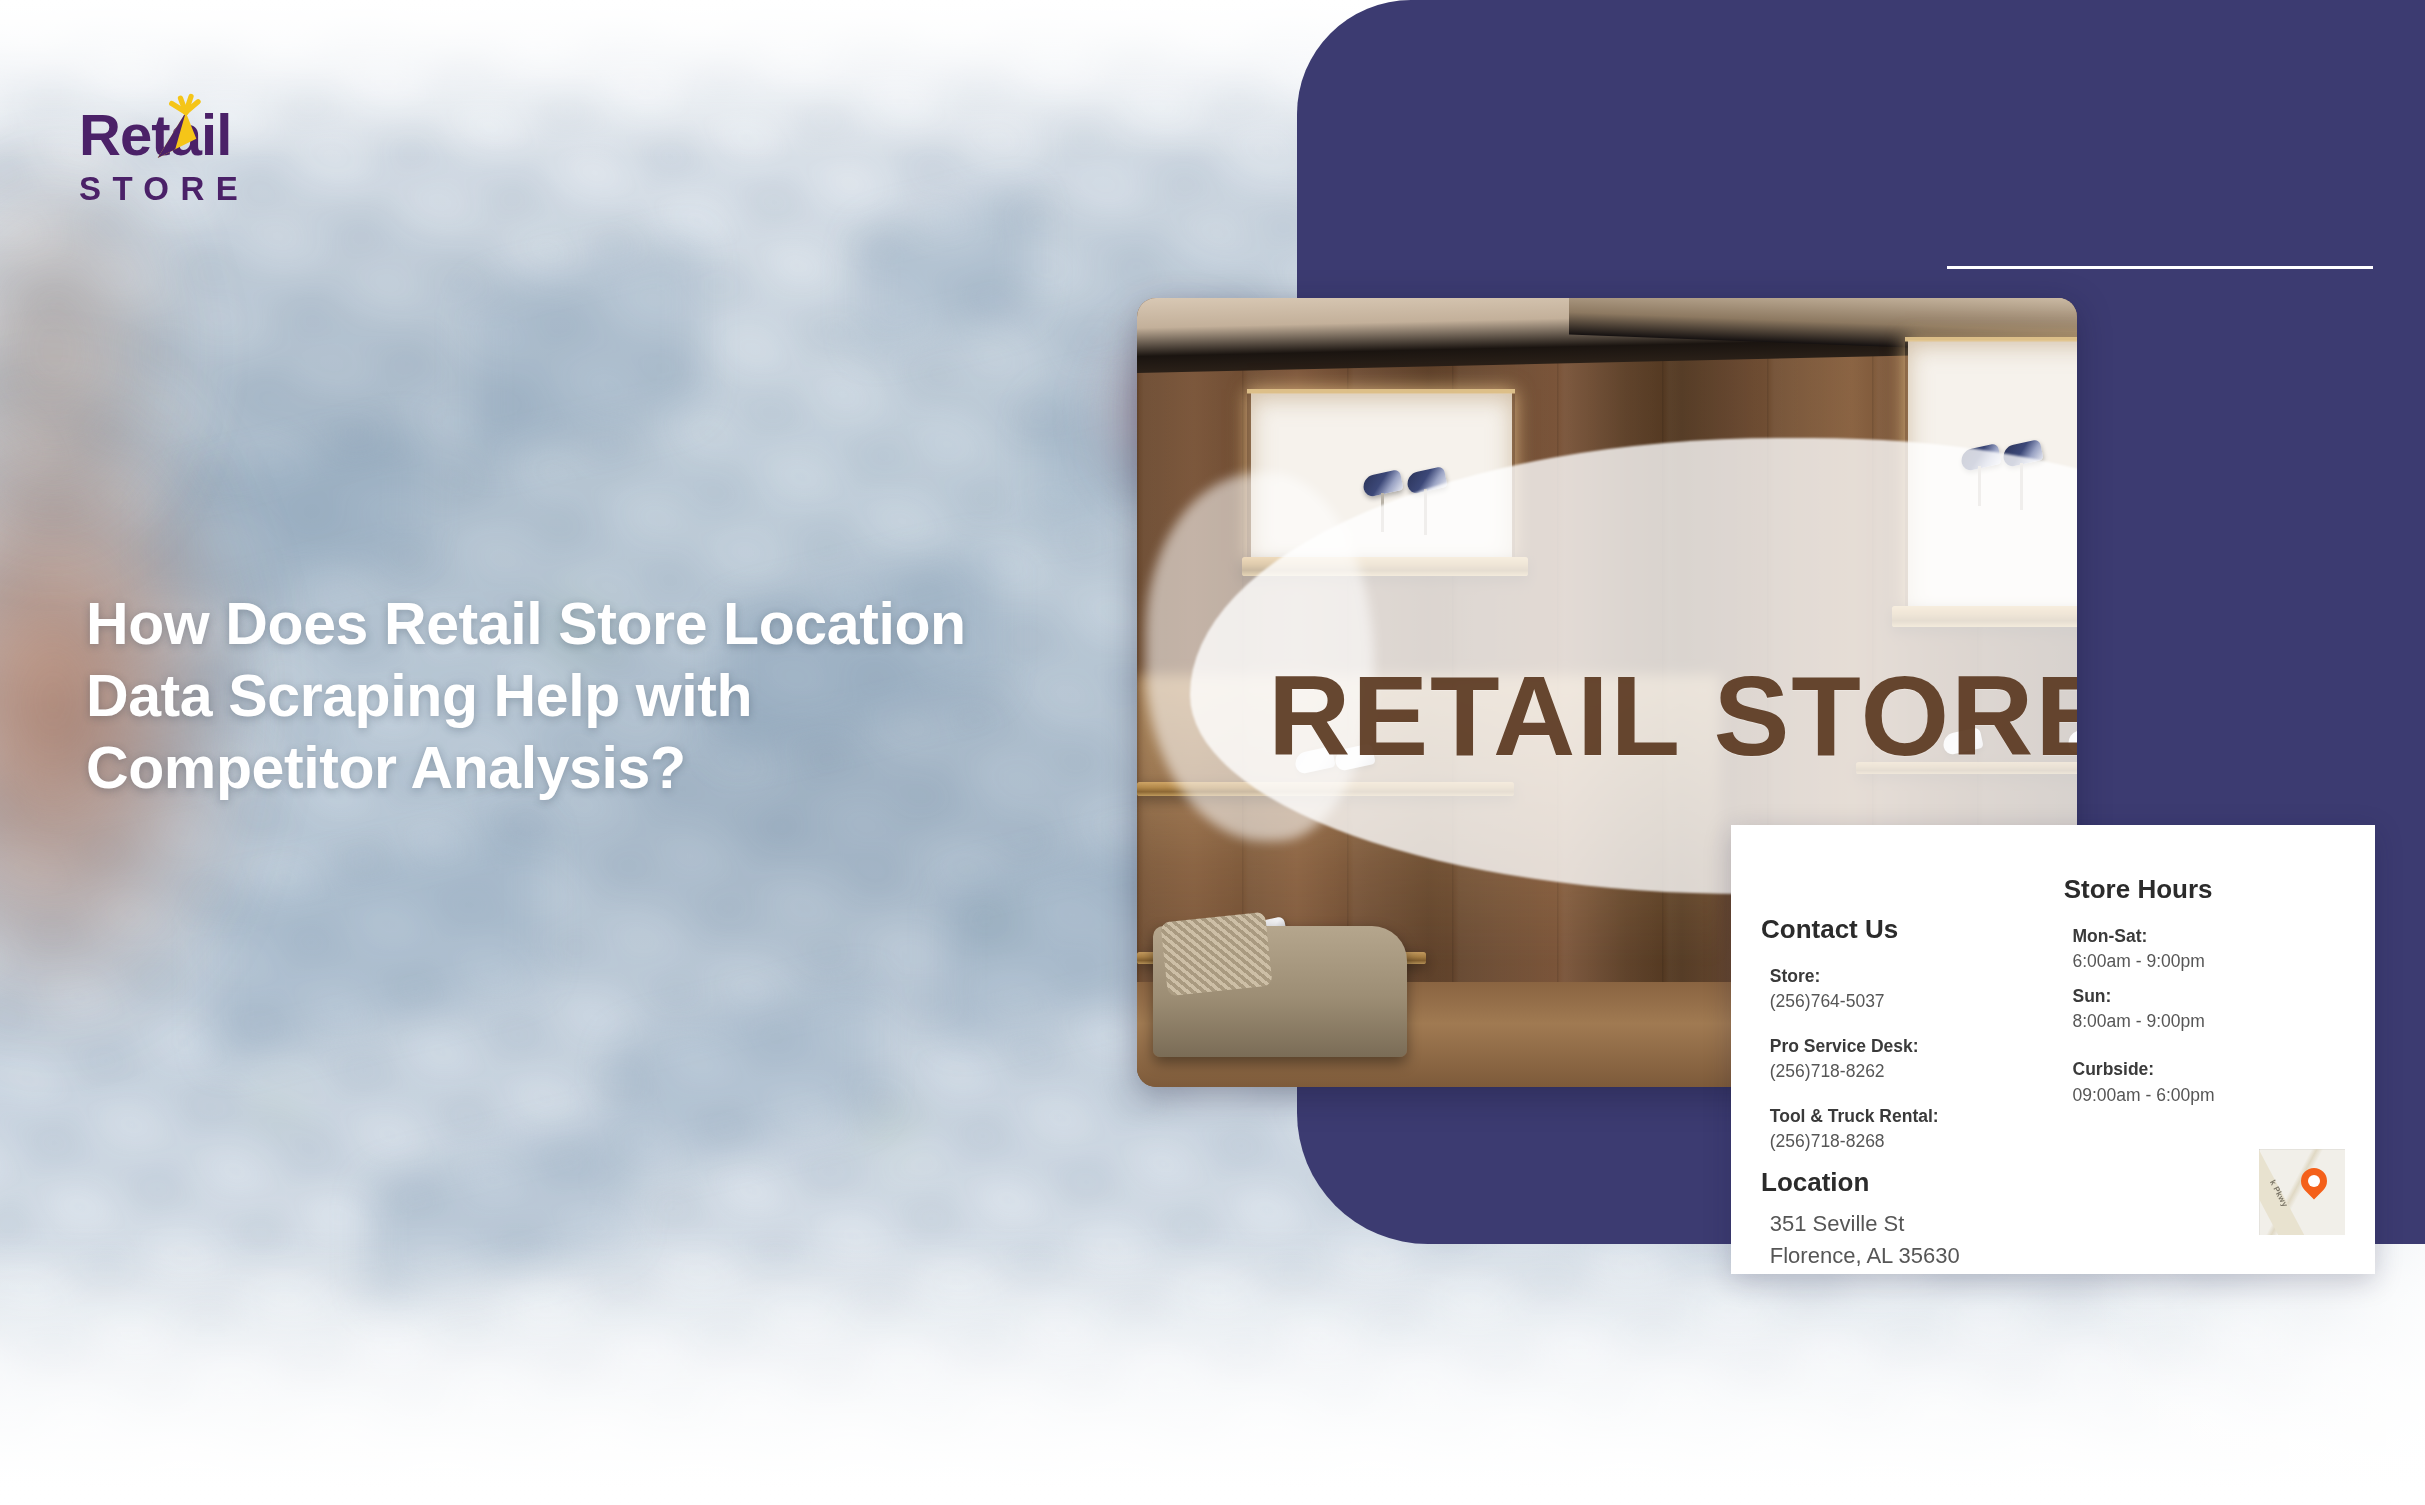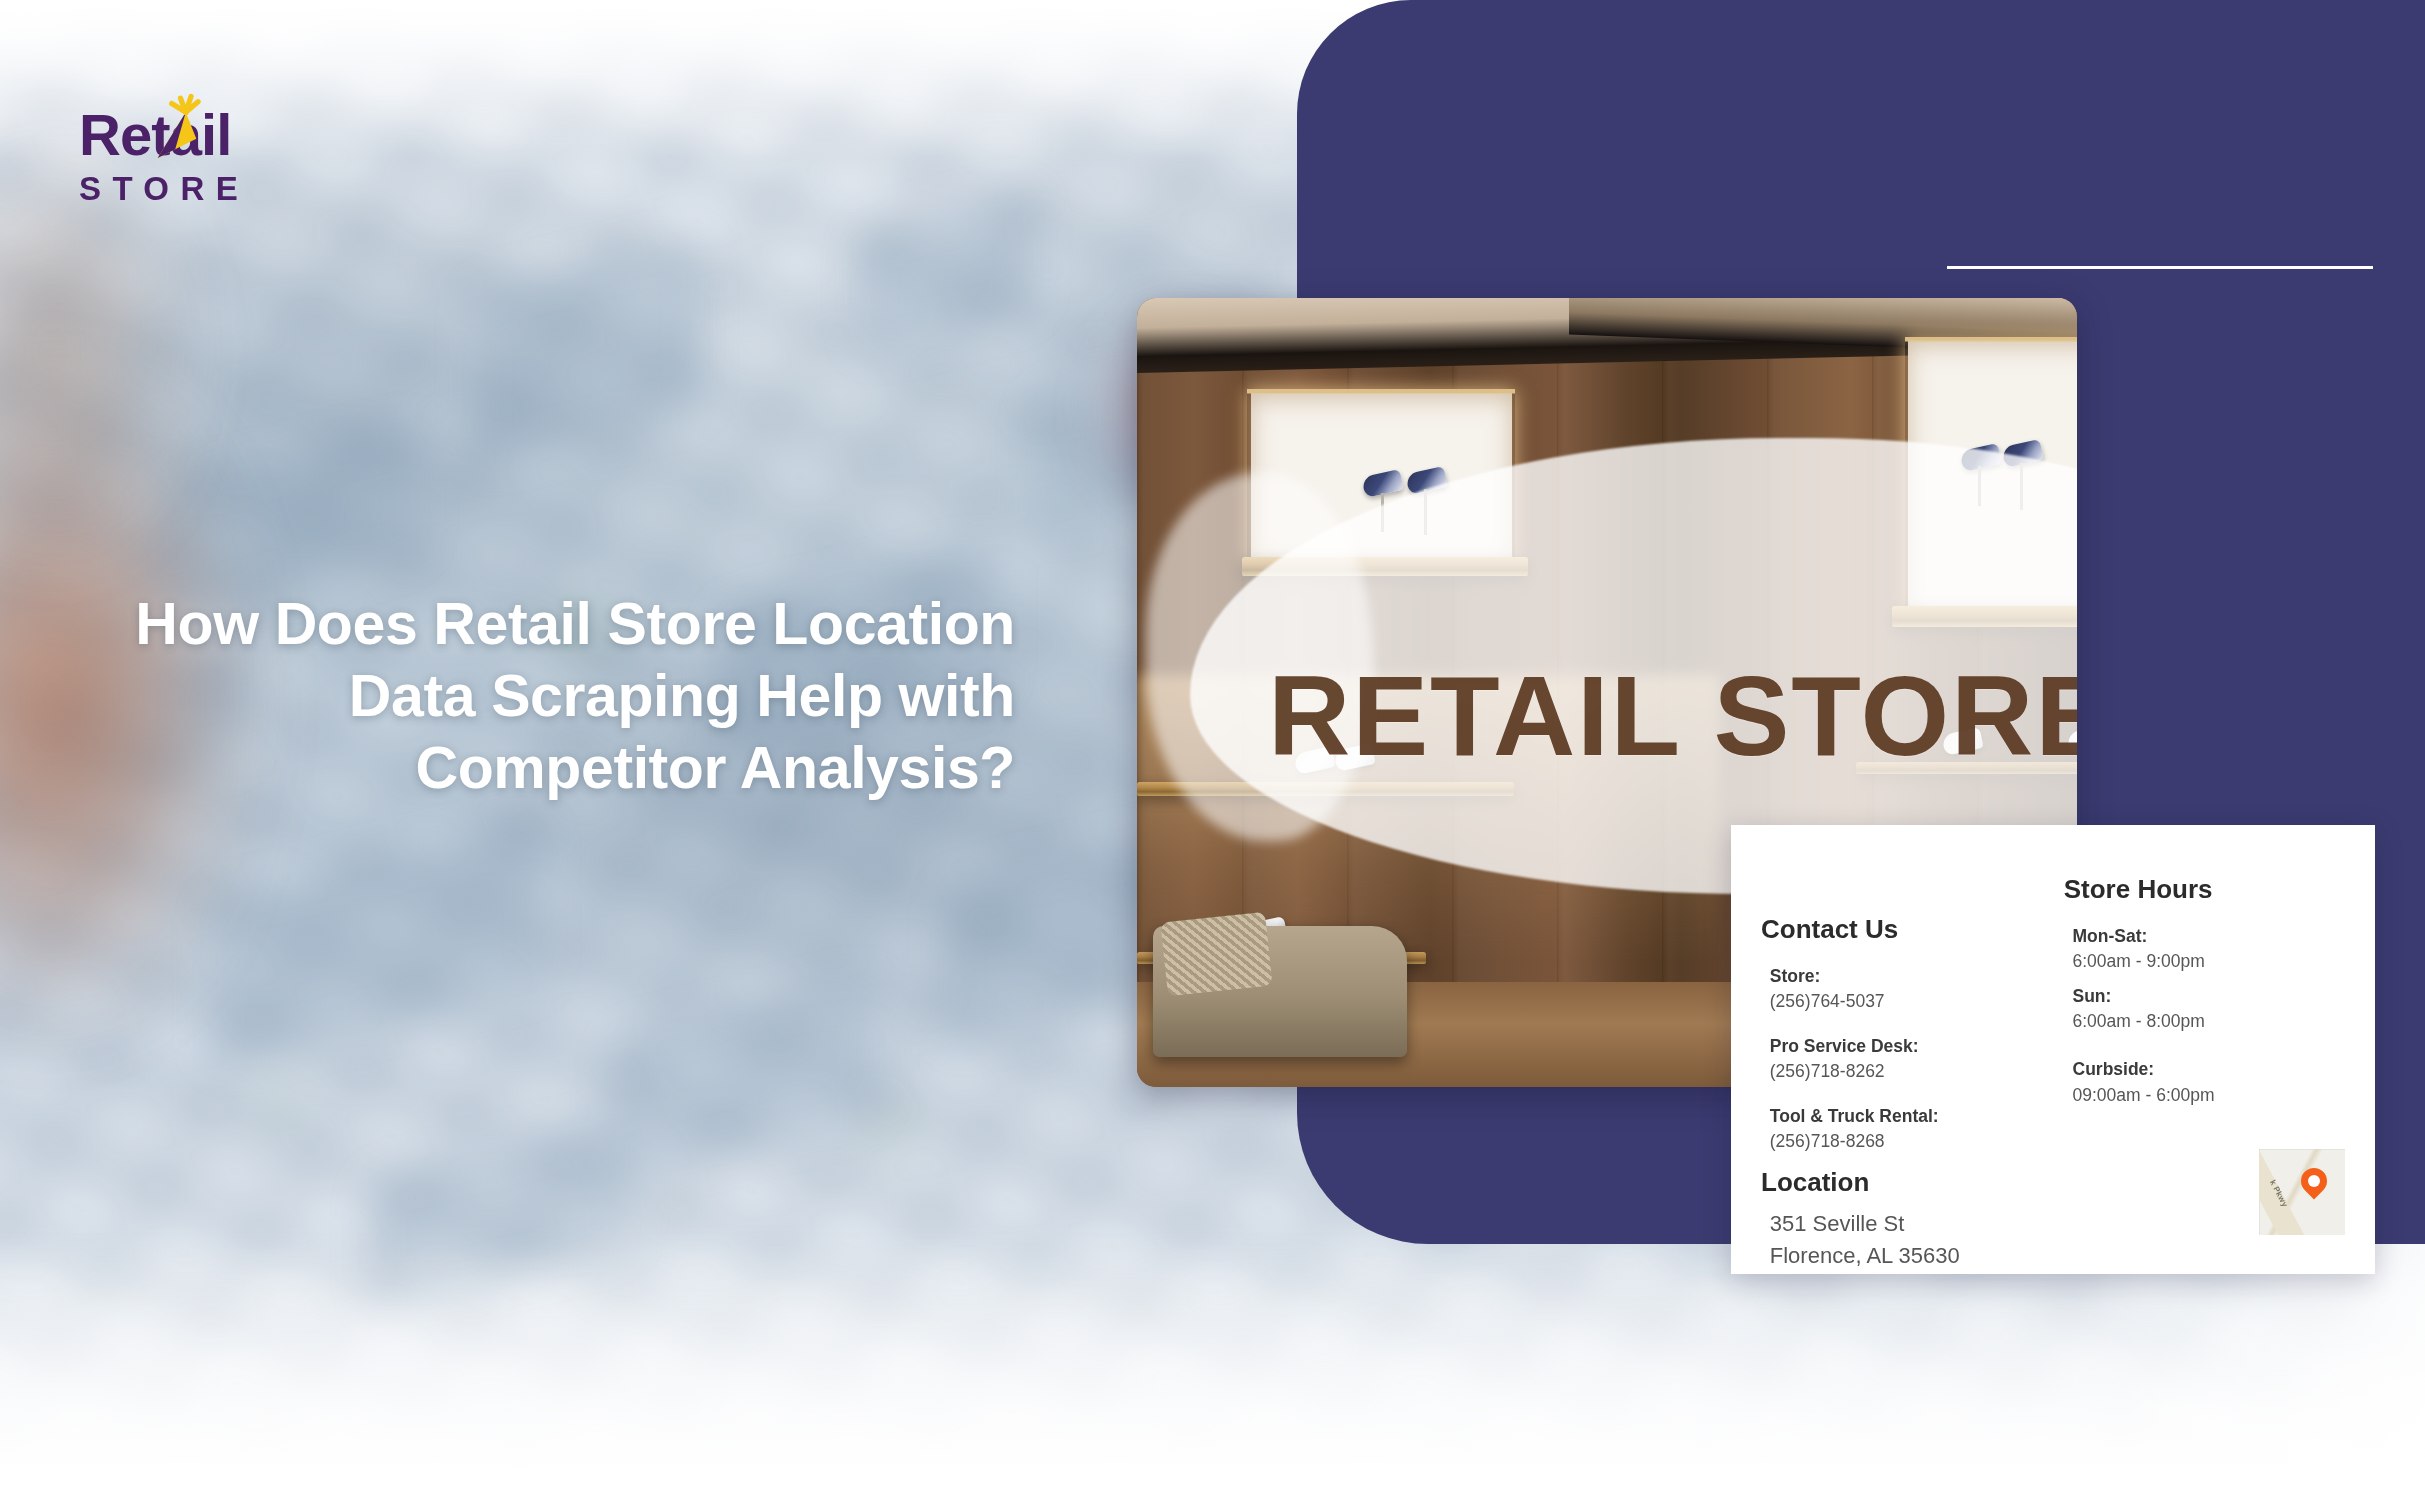--- a/index.html
+++ b/index.html
@@ -249,21 +249,20 @@
     margin-top:3.5px; font-family:"Liberation Sans", sans-serif;
   }
 
   
   #headline {
     position:absolute; left:86px; top:589px; width:929px;
     color:#ffffff;
     font-size:59px; line-height:1.22; font-weight:700;
     letter-spacing:-0.4px;
     text-shadow:0 1.8px 8.8px rgba(30,45,65,.28);
-    text-align:right;
   }
 </style>
 </head>
 <body>
 
 <div id="bg-layer">
   <div class="bg-base"></div>
   <div class="bg-map"></div>
   <div class="bg-blocks">
     <div class="blk" style="left:158px;  top:456px;  width:263px; height:131px;"></div>
@@ -353,21 +352,21 @@
 
     <div class="sd-col hours">
       <div class="sd-h">Store Hours</div>
 
       <div class="sd-group">
         <div class="sd-k">Mon-Sat:</div>
         <div class="sd-v">6:00am - 9:00pm</div>
       </div>
       <div class="sd-group" style="margin-top:8.8px;">
         <div class="sd-k">Sun:</div>
-        <div class="sd-v">6:00am - 8:00pm</div>
+        <div class="sd-v">8:00am - 9:00pm</div>
       </div>
       <div class="sd-group" style="margin-top:23px;">
         <div class="sd-k">Curbside:</div>
         <div class="sd-v">09:00am - 6:00pm</div>
       </div>
     </div>
 
   </div>
 
   <div id="sd-location">

